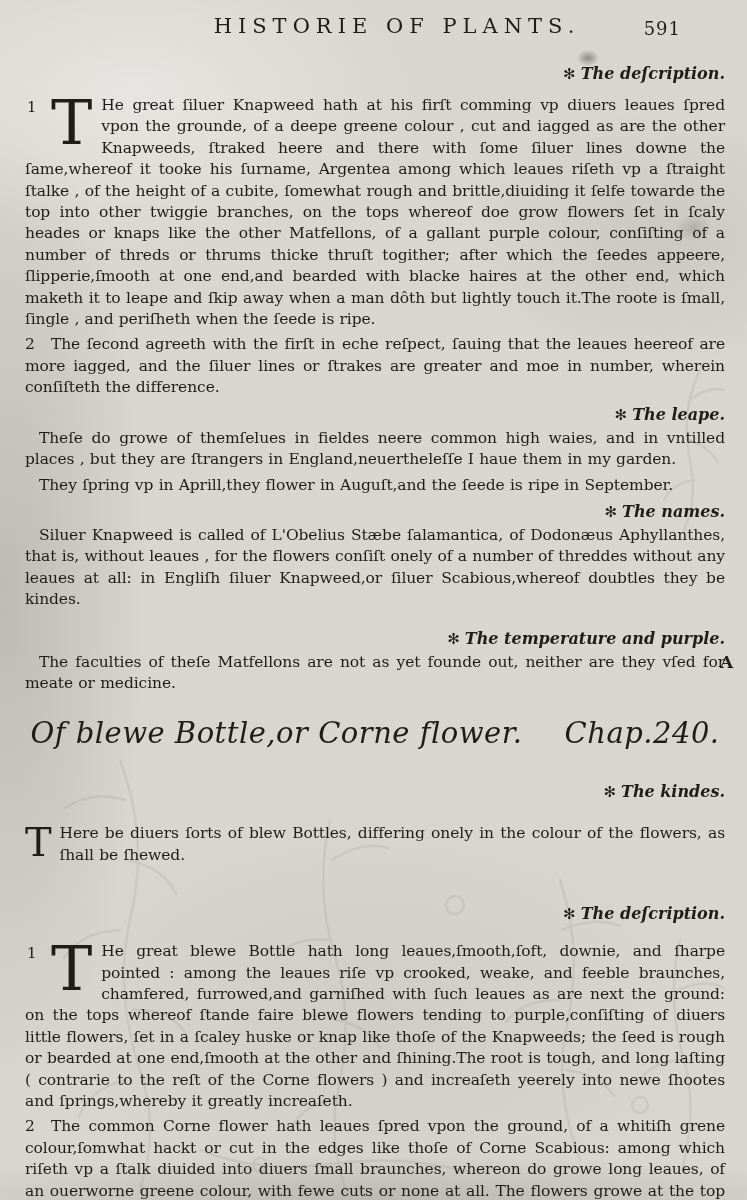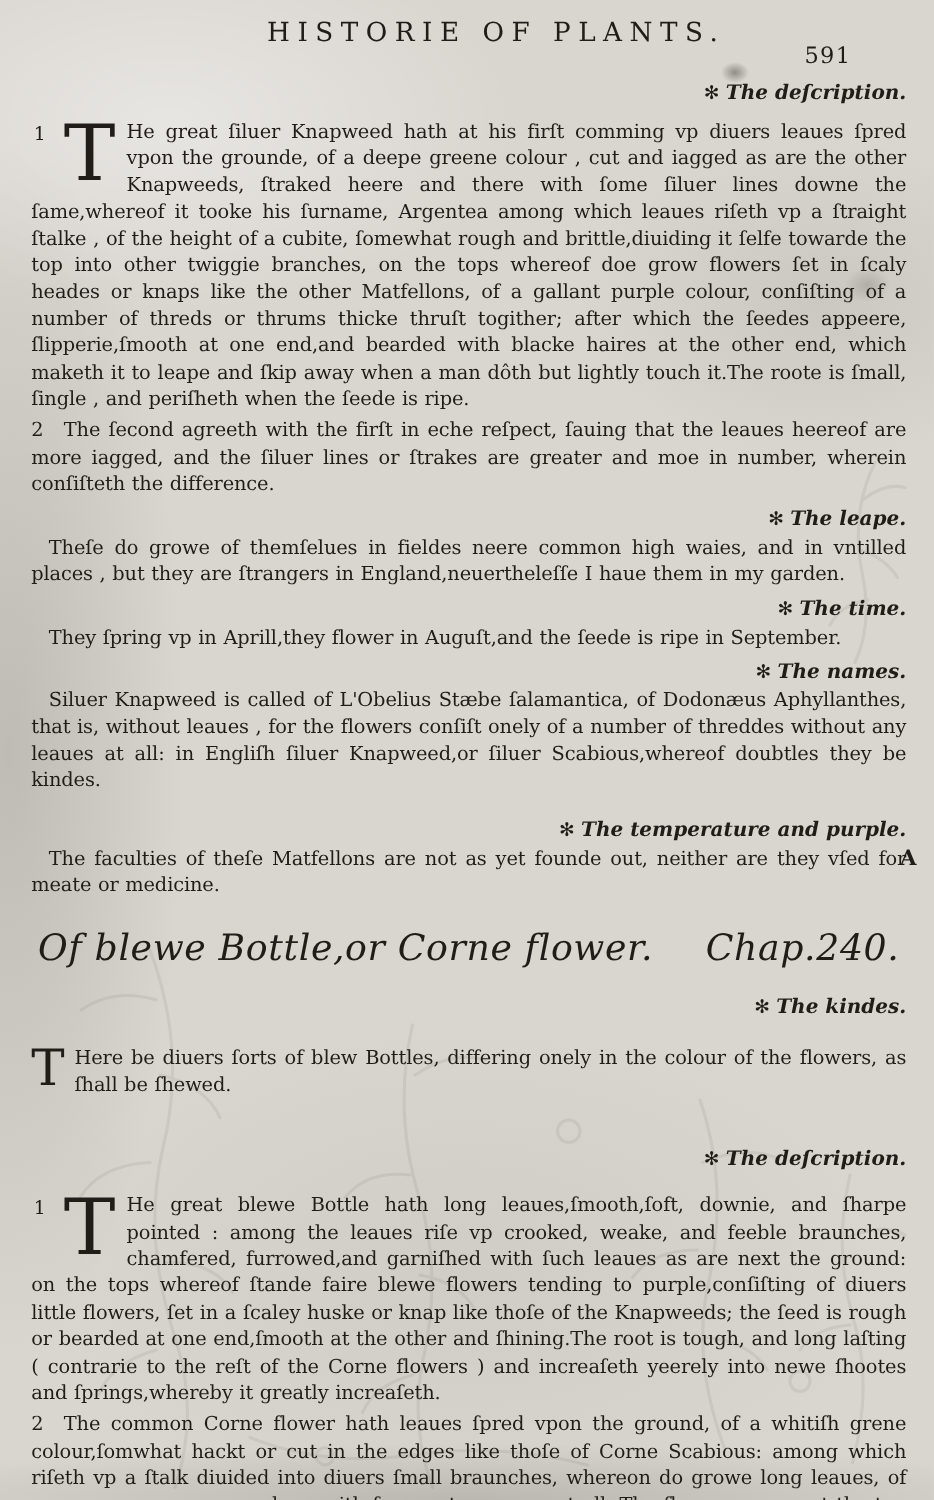--- a/index.html
+++ b/index.html
@@ -15,41 +15,41 @@
       radial-gradient(ellipse 200px 700px at 1% 50%, rgba(70,66,60,.18), transparent 70%),
       radial-gradient(ellipse 700px 60px at 50% 100%, rgba(70,66,60,.20), transparent 75%);
     font-family:"DejaVu Serif","Liberation Serif",serif;
     color:#201d19;
   }
   .ghosts{position:absolute;inset:0;pointer-events:none;}
   .page{position:relative;padding:14px 22px 0 25px;}
   
   .runhead{position:relative;text-align:center;height:34px;}
   .runhead .title{font-size:21px;letter-spacing:6px;margin-left:44px;}
-  .runhead .pageno{position:absolute;right:44px;top:20px;font-size:18px;letter-spacing:1px;}
+  .runhead .pageno{position:absolute;right:44px;top:4px;font-size:18px;letter-spacing:1px;}
   
   .sec-head{text-align:right;font-size:16px;font-weight:bold;font-style:italic;}
   .sec-head .ast{font-style:normal;font-weight:normal;font-size:15px;padding-right:5px;}
   
   .para{font-size:15.5px;line-height:21.4px;text-align:justify;letter-spacing:-0.1px;word-spacing:.5px;margin:0;}
   .indent{text-indent:14px;}
   .rel{position:relative;}
   .pnum{position:absolute;left:2px;top:2px;font-size:15px;}
   .pnum-in{display:inline-block;width:26px;}
   .dropcap{float:left;font-size:62px;line-height:50px;height:60px;margin:3px 9px 0 26px;}
   .dropcap.small{font-size:40px;line-height:34px;height:40px;margin:2px 8px 0 0;}
   .ital{}
   .margin-A{position:absolute;right:-8px;top:0;font-weight:bold;font-size:17px;}
   
   .chap{margin-top:22px;text-align:center;font-style:italic;font-size:29px;letter-spacing:.5px;}
   .chap .chapno{margin-left:42px;}
   
   .mt4{margin-top:4px;} .mt6{margin-top:6px;}
   .mt12{margin-top:12px;} .mt16{margin-top:16px;} .mt18{margin-top:18px;}
-  .mt22{margin-top:22px;} .mt26{margin-top:20px;} .mt38{margin-top:38px;}
+  .mt22{margin-top:22px;} .mt26{margin-top:32px;} .mt38{margin-top:38px;}
 </style>
 </head>
 <body>
 
 <svg class="ghosts" width="747" height="1200" viewBox="0 0 747 1200">
   <g stroke="#5f5d56" fill="none" stroke-width="2.5" opacity="0.10" stroke-linecap="round">
     <path d="M700,370 q-20,40 -10,90 q8,40 -6,70"></path>
     <path d="M690,400 q18,-14 34,-10 M688,440 q20,6 30,22 M694,480 q-22,4 -30,20"></path>
     <path d="M120,760 q30,80 10,160 q-16,70 10,150 q20,60 0,120"></path>
     <path d="M125,800 q-34,-10 -60,8 M128,860 q36,8 48,34 M120,930 q-40,2 -56,28 M132,1010 q38,-2 54,24 M125,1080 q-36,10 -46,36"></path>
@@ -85,23 +85,20 @@
     <span class="pnum-in">2</span><span>The ſecond agreeth with the firſt in eche reſpect, ſauing that the leaues heereof are more iagged, and the ſiluer lines or ſtrakes are greater and moe in number, wherein conſiſteth the difference.</span>
   </p>
 
   <div class="sec-head mt6">
     <span class="ast">✻</span><span>The leape.</span>
   </div>
   <p class="para indent mt4">
     <span>Theſe do growe of themſelues in fieldes neere common high waies, and in vntilled places , but they are ſtrangers in England,neuertheleſſe I haue them in my garden.</span>
   </p>
 
-  <div class="sec-head mt6">
-    <span class="ast">✻</span><span>The time.</span>
-  </div>
   <p class="para indent mt4">
     <span>They ſpring vp in Aprill,they flower in Auguſt,and the ſeede is ripe in September.</span>
   </p>
 
   <div class="sec-head mt6">
     <span class="ast">✻</span><span>The names.</span>
   </div>
   <p class="para indent mt4">
     <span>Siluer Knapweed is called of </span><span class="ital">L'Obelius Stæbe ſalamantica</span><span>, of </span><span class="ital">Dodonæus Aphyllanthes</span><span>, that is, without leaues , for the flowers conſiſt onely of a number of threddes without any leaues at all: in Engliſh ſiluer Knapweed,or ſiluer Scabious,whereof doubtles they be kindes.</span>
   </p>

